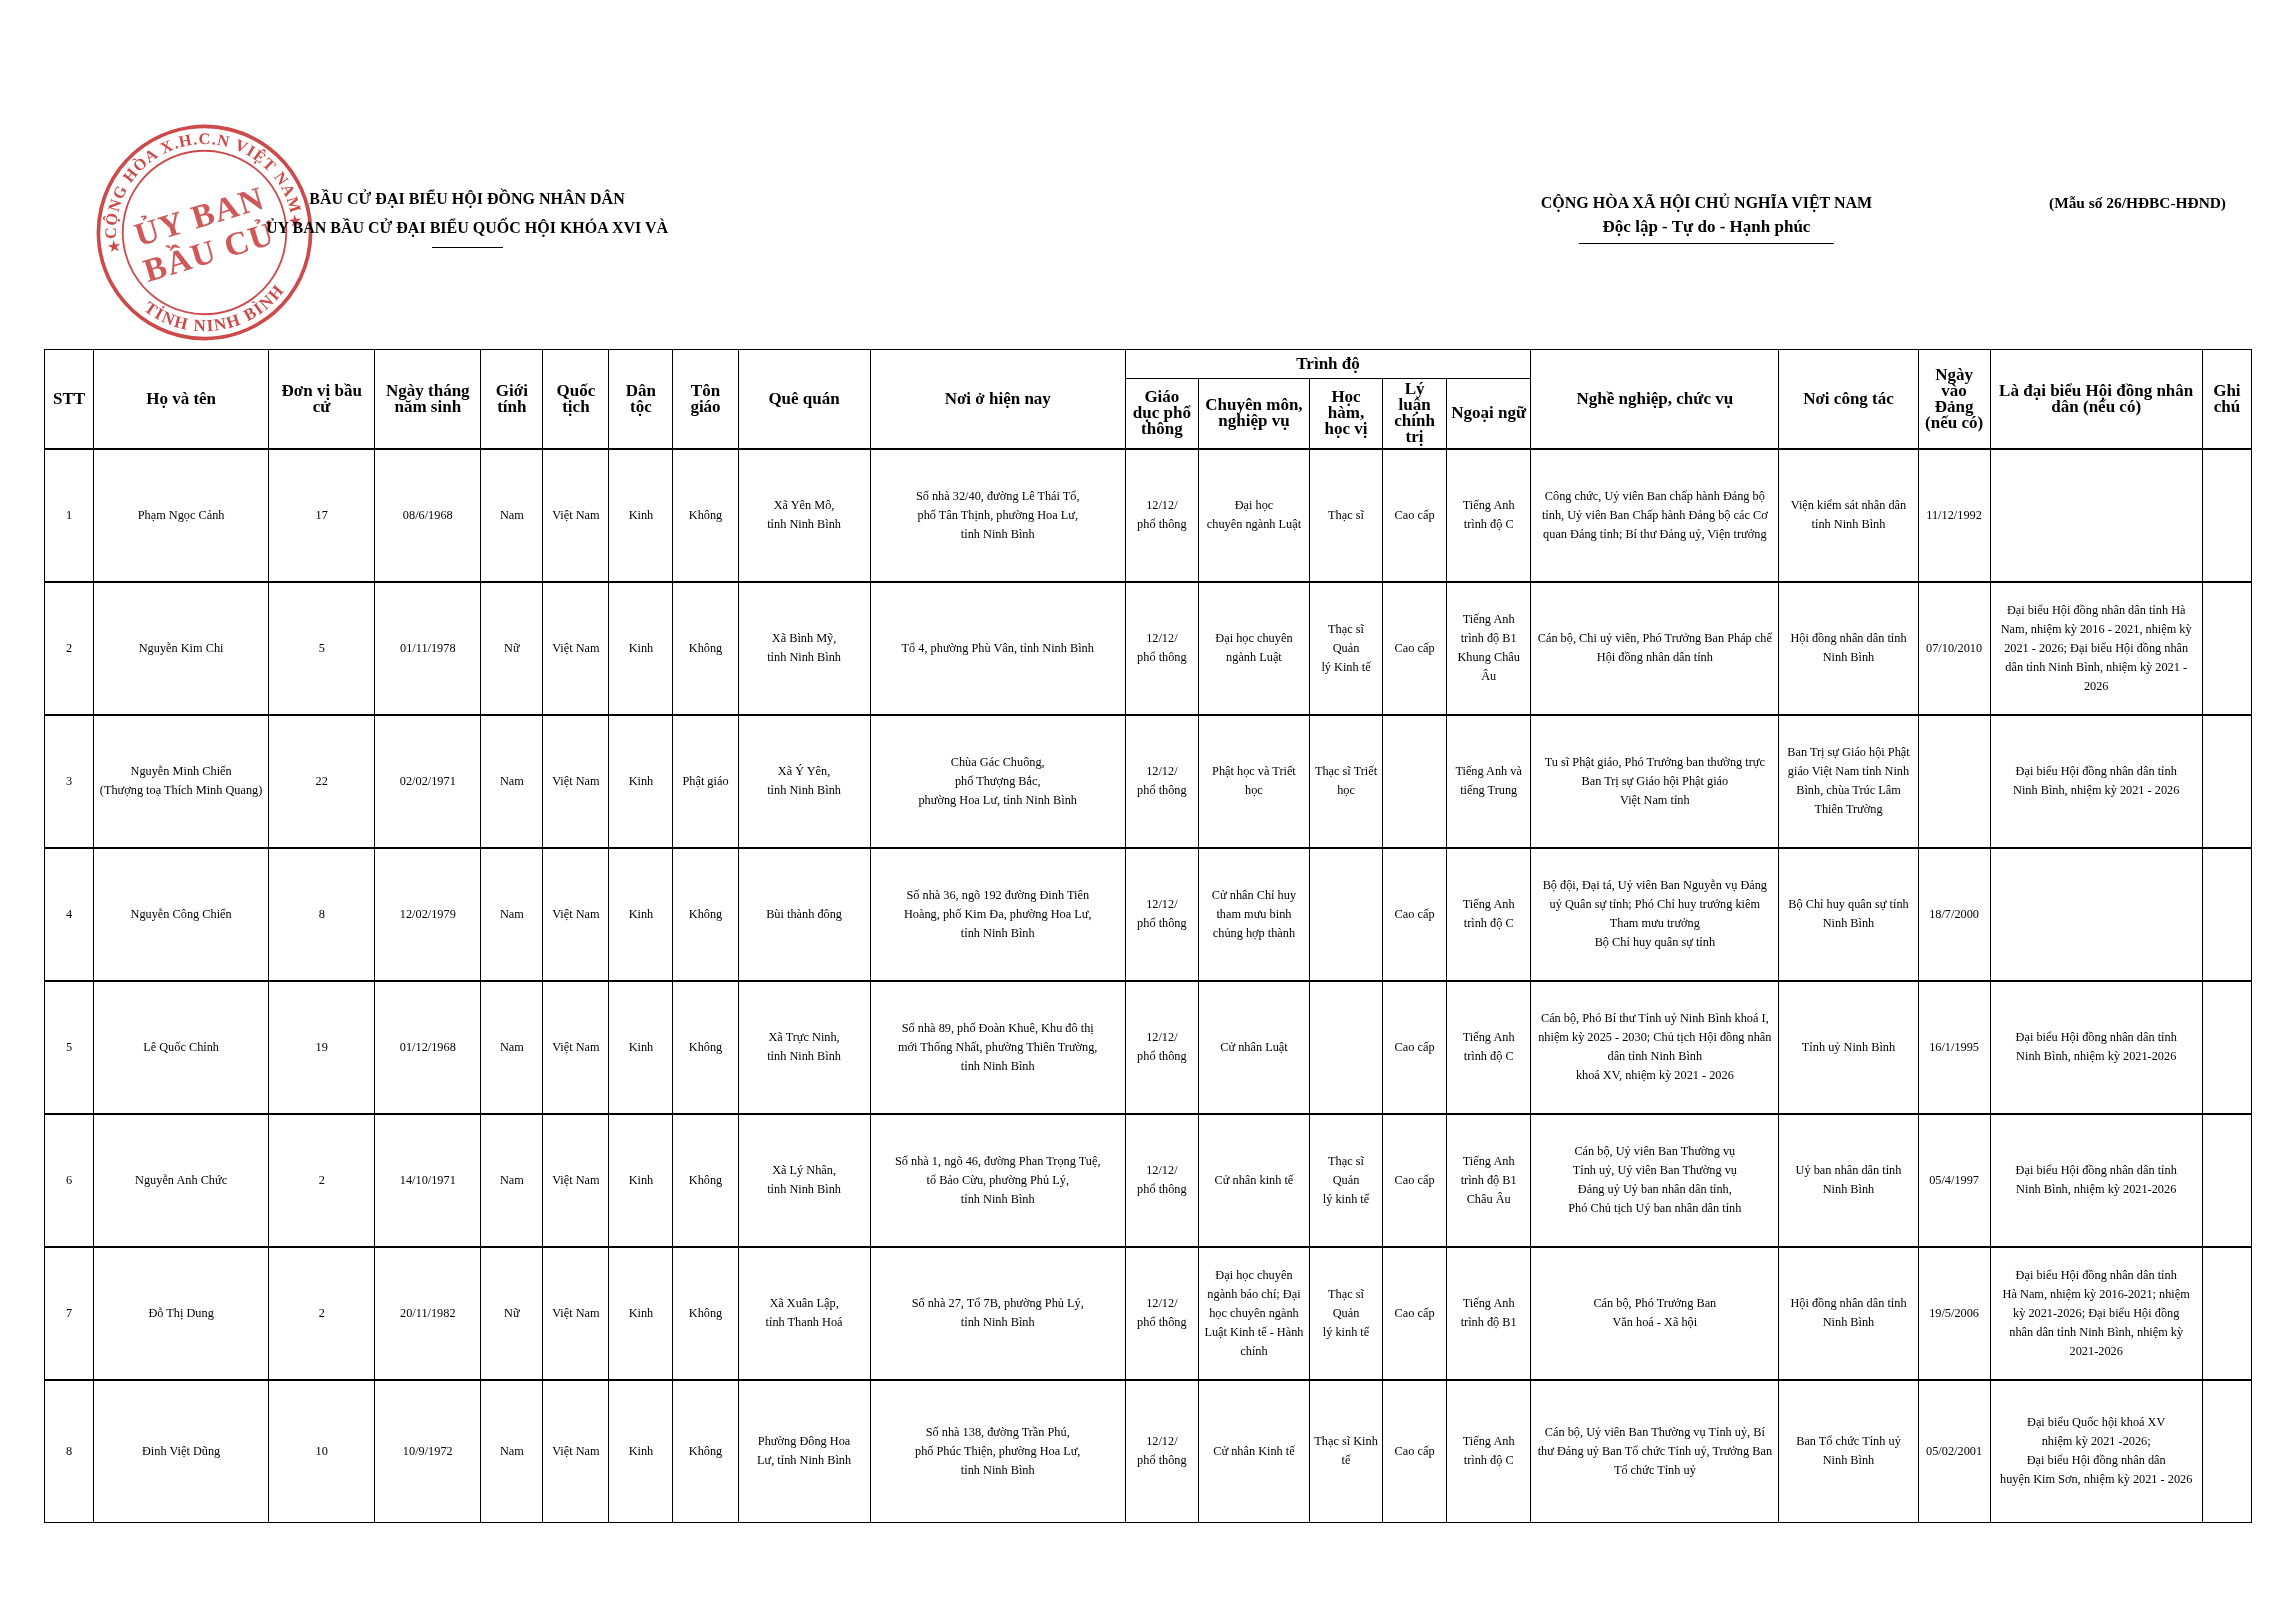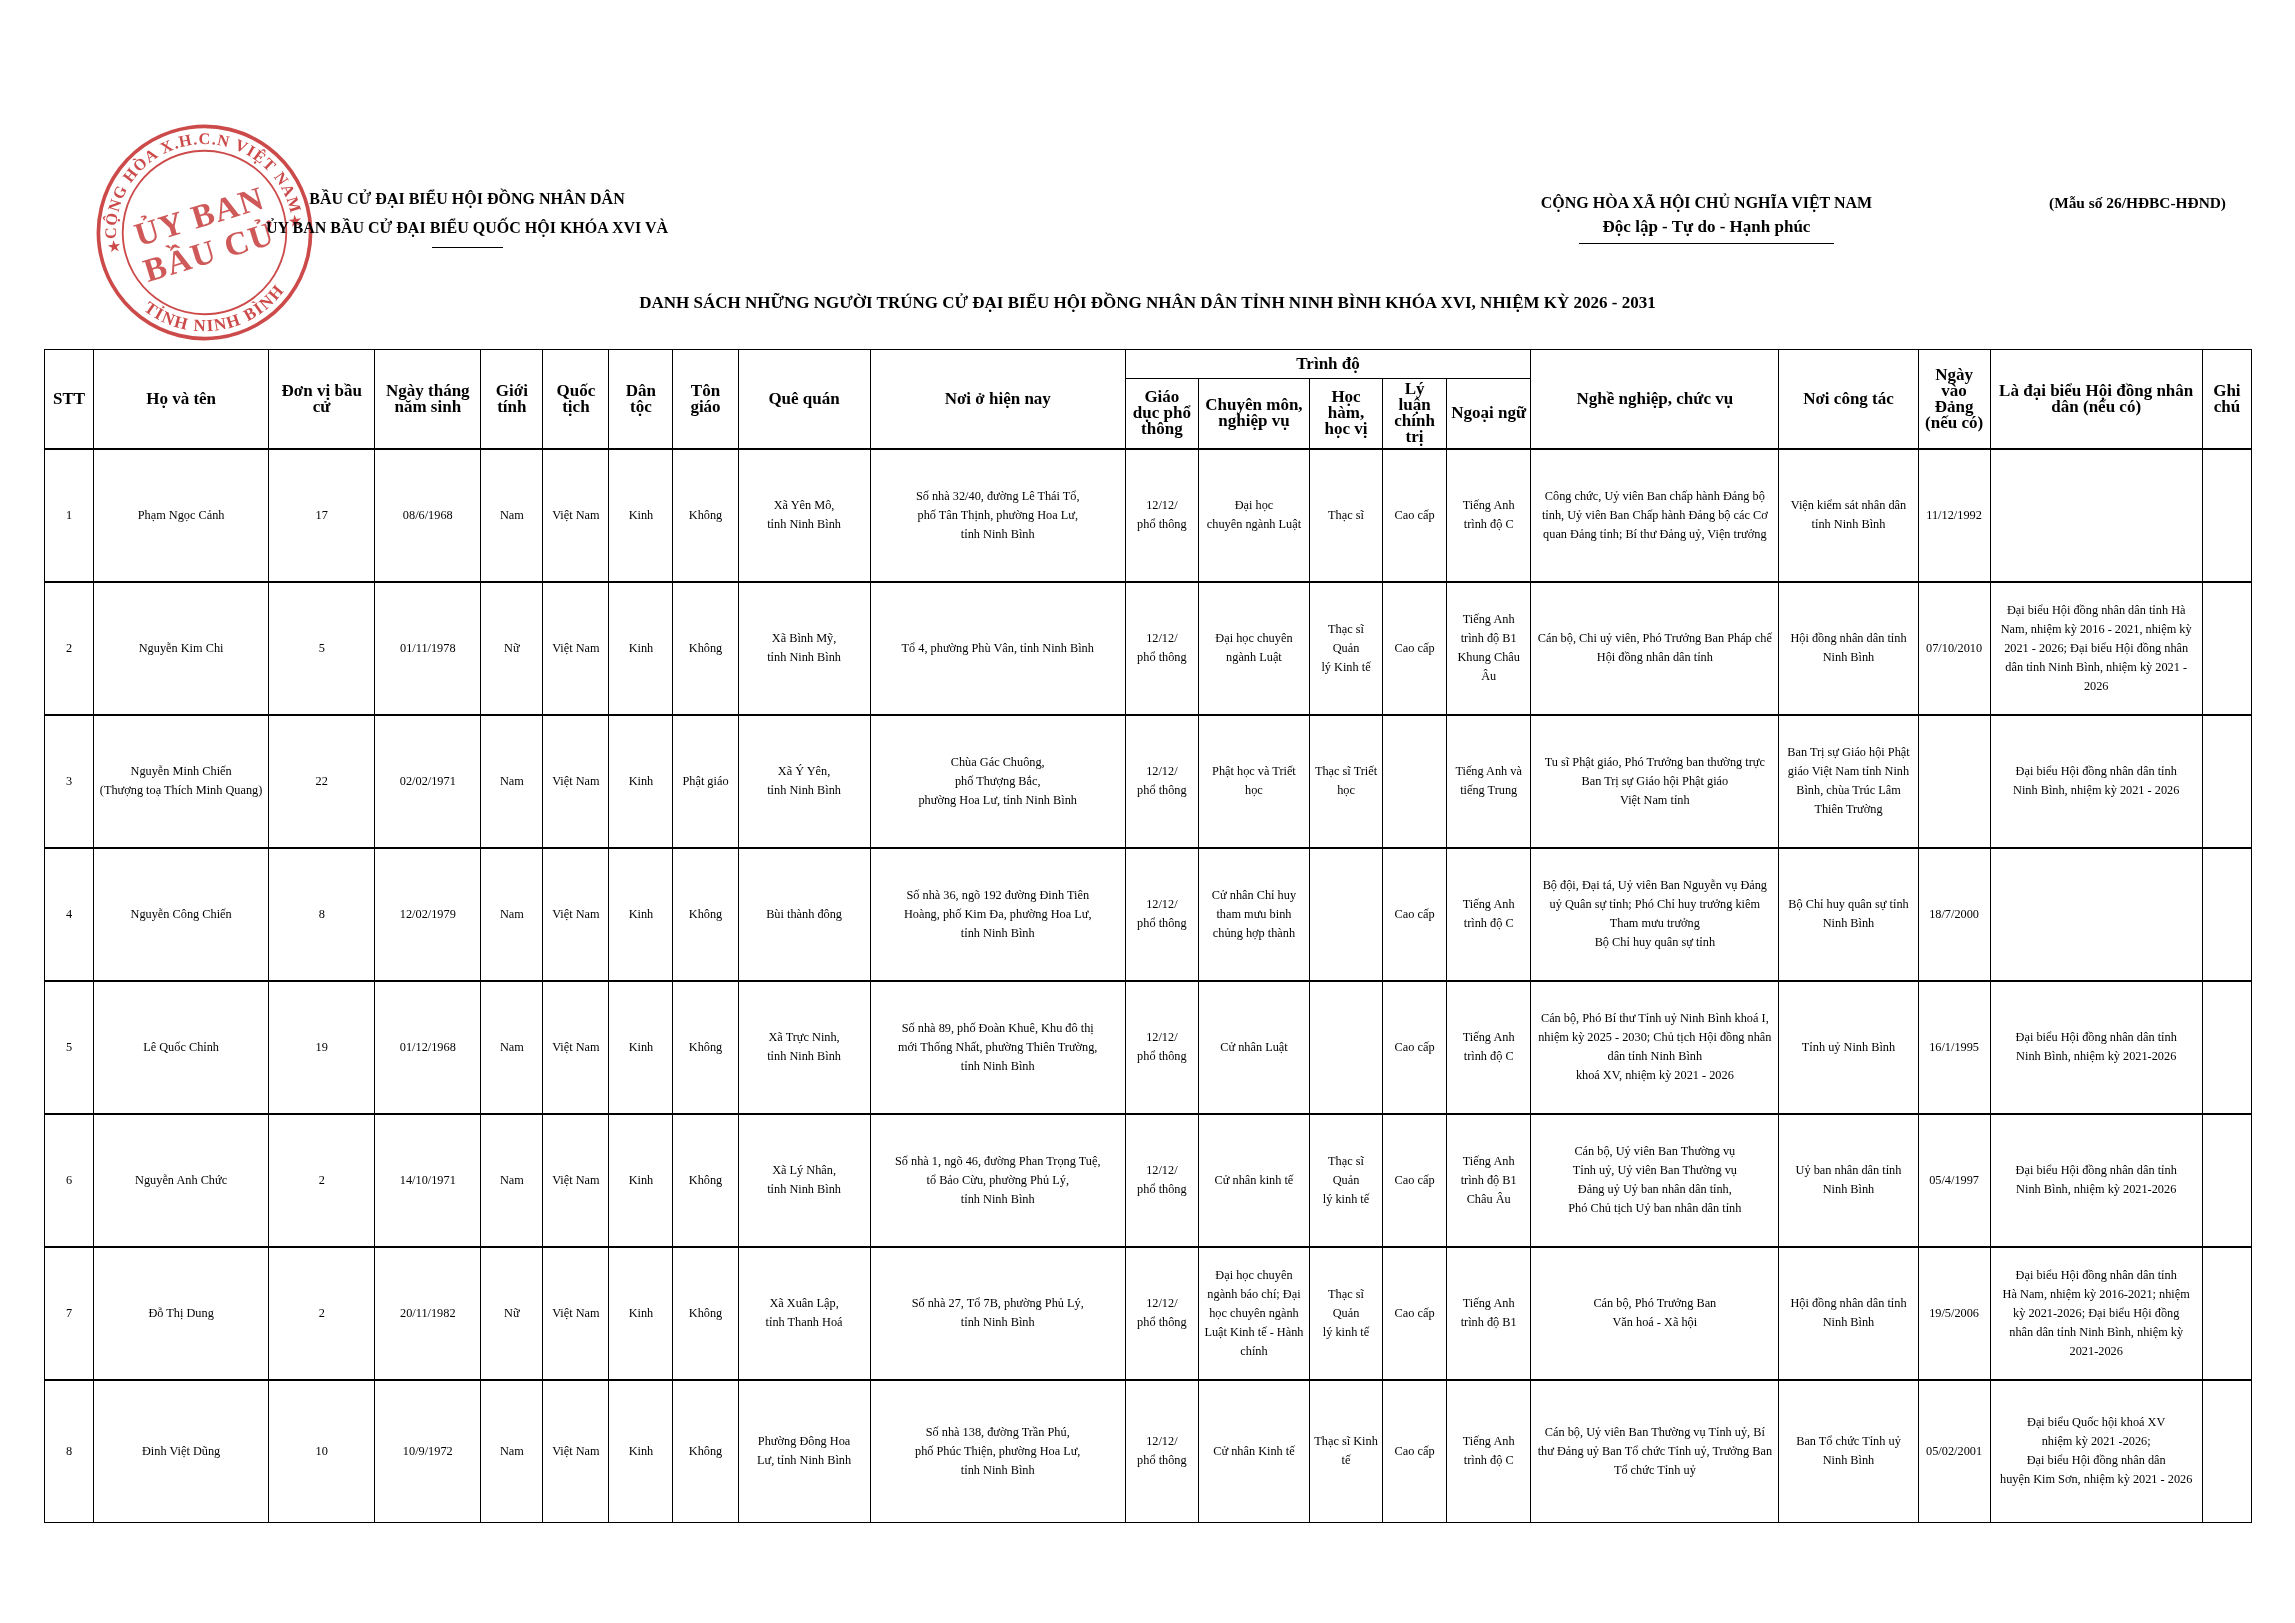--- a/index.html
+++ b/index.html
@@ -123,21 +123,20 @@
   </div>
 
   <div class="national-block">
     <div class="national-line1">CỘNG HÒA XÃ HỘI CHỦ NGHĨA VIỆT NAM</div>
     <div class="national-line2">Độc lập - Tự do - Hạnh phúc</div>
     <span class="national-underline"></span>
   </div>
 
   <div class="form-number">(Mẫu số 26/HĐBC-HĐND)</div>
 
-  <div class="doc-title">DANH SÁCH NHỮNG NGƯỜI TRÚNG CỬ ĐẠI BIỂU HỘI ĐỒNG NHÂN DÂN TỈNH NINH BÌNH KHÓA XVI, NHIỆM KỲ 2026 - 2031</div>
 
   <table class="results">
     <colgroup>
       <col class="c0">
         <col class="c1">
         <col class="c2">
         <col class="c3">
         <col class="c4">
       <col class="c5">
         <col class="c6">

